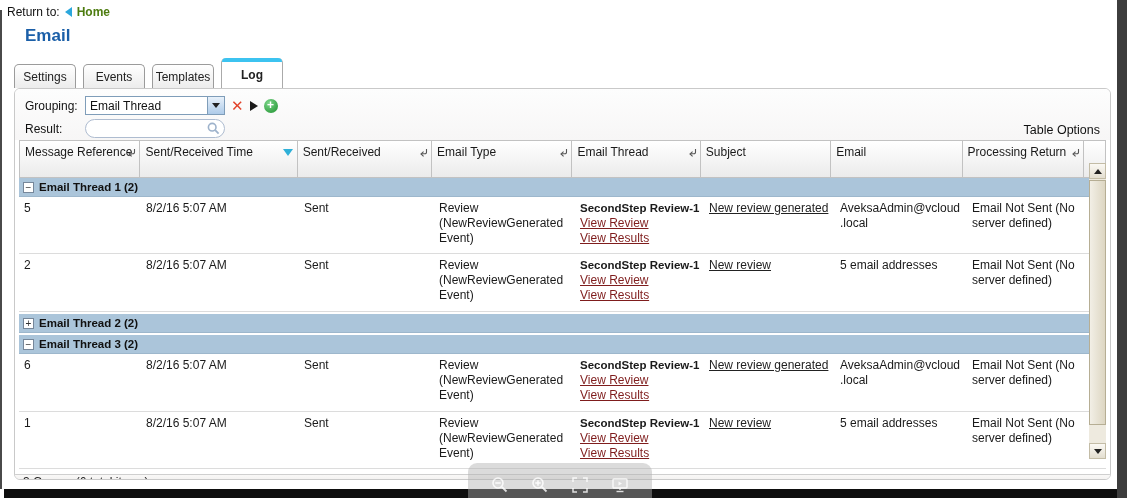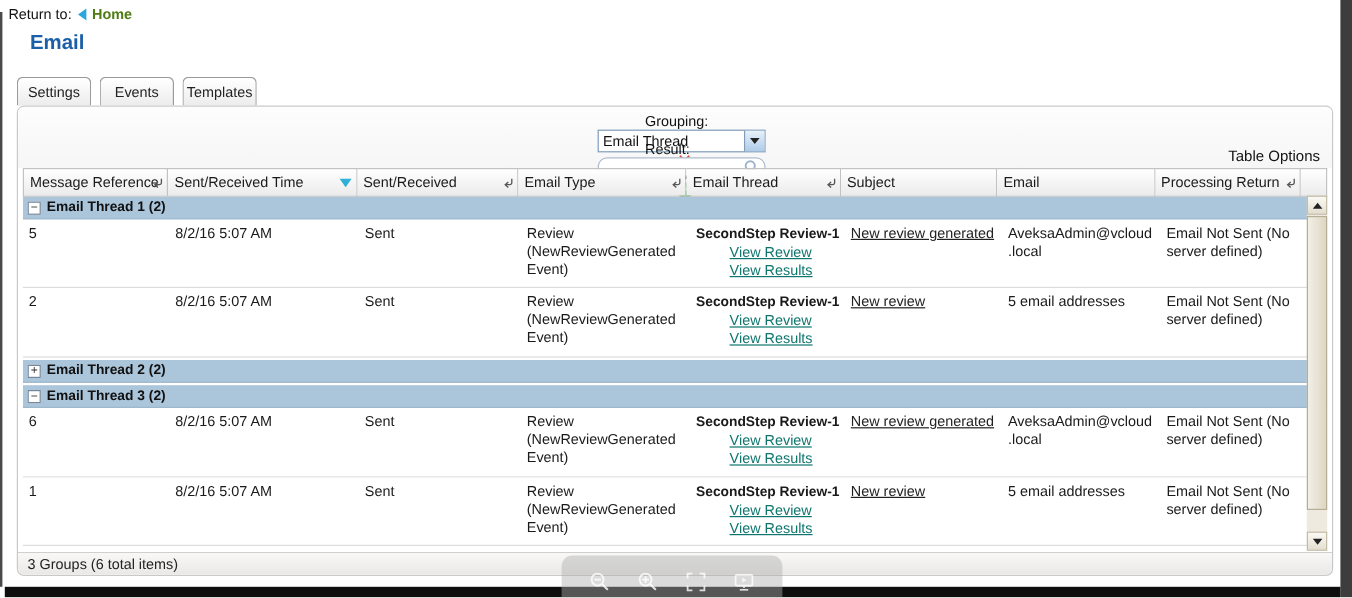--- a/index.html
+++ b/index.html
@@ -22,52 +22,52 @@
   .tabs { position:absolute; left:14px; top:58px; height:30px; display:flex; align-items:flex-end; gap:7px; }
   .tab { width:62px; height:24px; border:1px solid #9b9b9b; border-bottom:none; border-radius:5px 5px 0 0;
          background:linear-gradient(#ffffff,#ececec); font-size:12px; color:#222; display:flex; align-items:center; justify-content:center; cursor:pointer; }
   .tab.active { height:30px; font-weight:bold; background:#fff; border-color:#aaa; border-top:none; position:relative; padding-top:3px; }
   .tab.active::before { content:""; position:absolute; top:0; left:0; right:0; height:4px; background:#3cc3f0; border-radius:5px 5px 0 0; }
 
   
   .panel { position:absolute; left:14px; top:88px; width:1097px; height:392px; border:1px solid #c9c9c9; border-radius:6px;
            background:#fff; display:flex; flex-direction:column; overflow:hidden; }
   .toolbar { height:52px; background:linear-gradient(#fdfdfd,#f7f6f6); position:relative; padding:5px 0 0 10px; }
-  .tool-row { display:flex; align-items:center; height:23px; font-size:12px; color:#111;flex-direction:column; }
+  .tool-row { display:flex; align-items:center; height:23px; font-size:12px; color:#111; }
   .tool-label { width:60px; }
   .combobox { width:140px; height:19px; border:1px solid #7f9db9; background:#fff; display:flex; align-items:center; cursor:pointer; }
   .combobox .val { flex:1; padding-left:4px; font-size:12px; }
   .combo-btn { width:17px; height:17px; border-left:1px solid #7f9db9; background:linear-gradient(#e8f1fa,#aecbe9); display:flex; align-items:center; justify-content:center; }
   .combo-btn .car { width:0; height:0; border-left:4px solid transparent; border-right:4px solid transparent; border-top:5px solid #222; }
   .icon-x { color:#e2432b; font-size:15px; font-weight:bold; margin-left:6px; cursor:pointer; line-height:1; }
   .icon-play { width:0; height:0; border-top:5px solid transparent; border-bottom:5px solid transparent; border-left:8px solid #1a1a1a; margin-left:6px; cursor:pointer; }
   .icon-add { width:14px; height:14px; border-radius:50%; background:radial-gradient(circle at 35% 30%, #7cd689, #39a449 70%); color:#fff; font-size:12px; font-weight:bold; line-height:13px; text-align:center; margin-left:6px; cursor:pointer; }
   .searchbox { width:140px; height:19px; border:1px solid #aebcd0; border-radius:10px; background:#fff; display:flex; align-items:center; padding:0 4px 0 8px; }
   .searchbox input { border:none; outline:none; flex:1; width:100px; font-size:12px; font-family:inherit; background:transparent; }
   .table-options { position:absolute; right:10px; bottom:3px; font-size:12.5px; color:#111; cursor:pointer; }
 
   
   .grid-area { position:relative; flex:1; padding:0 4px; }
-  .grid-header { display:flex; height:24px; }
+  .grid-header { display:flex; height:38px; }
   .hcell { position:relative; border:1px solid #c2c2c2; border-left:none; background:linear-gradient(#ffffff,#ebebeb);
            font-size:12px; color:#1a1a1a; padding:4px 16px 0 5px; white-space:nowrap; overflow:hidden; cursor:pointer; }
   .hcell:first-child { border-left:1px solid #c2c2c2; }
   .hcell .sorticon { position:absolute; right:3px; top:6px; }
   .sort-desc { width:0; height:0; border-left:5px solid transparent; border-right:5px solid transparent; border-top:7px solid #2fb0d8; position:absolute; right:4px; top:8px; }
   .c0{width:122px}.c1{width:158px}.c2{width:135px}.c3{width:141px}.c4{width:129px}.c5{width:131px}.c6{width:132px}.c7{width:122px}.cS{width:18px}
   .grid-body { height:296px; overflow:hidden; }
   .group-row { height:19px; background:#abc5da; display:flex; align-items:center; gap:5px; padding-left:4px;
                font-size:11.5px; font-weight:bold; color:#111; border-bottom:1px solid #9db7cc; }
   .group-row.gap { margin-top:2px; }
   .toggle-box { width:11px; height:11px; background:#fff; border:1px solid #76879a; font-size:10px; line-height:9px; text-align:center; color:#333; cursor:pointer; font-weight:normal; }
   .drow { display:flex; border-bottom:1px solid #dcdcdc; background:#fff; }
   .drow.h57 { height:57px; } .drow.h58 { height:58px; }
   .dcell { padding:4px 6px 0 5px; font-size:12px; color:#1a1a1a; overflow:hidden; overflow-wrap:break-word; word-wrap:break-word; line-height:15px; }
   .thread-name { font-weight:bold; white-space:nowrap; font-size:11.5px;margin-top:44px; }
-  .cell-link { text-decoration:underline; color:#0f766e; cursor:pointer; display:block;margin-left:28px; }
+  .cell-link { text-decoration:underline; color:#7f1d1d; cursor:pointer; display:block; }
   .subj-link { text-decoration:underline; color:#222; cursor:pointer; }
 
   
   .vscroll { position:absolute; top:23px; right:4px; width:17px; height:296px; background:#eeeadf; }
   .sb-btn { position:absolute; left:0; width:17px; height:16px; background:linear-gradient(#fbf9f4,#e3ded0); border:1px solid #c3bca6; display:flex; align-items:center; justify-content:center; cursor:pointer; }
   .sb-up { top:0; } .sb-down { bottom:0; }
   .tri-up { width:0; height:0; border-left:4px solid transparent; border-right:4px solid transparent; border-bottom:5px solid #222; }
   .tri-down { width:0; height:0; border-left:4px solid transparent; border-right:4px solid transparent; border-top:5px solid #222; }
   .sb-thumb { position:absolute; left:0; top:17px; width:17px; height:245px; background:linear-gradient(90deg,#f2efe6,#ddd6c2); border:1px solid #b6ae94; cursor:pointer; }
 
@@ -90,20 +90,21 @@
     <span class="back-arrow"></span>
     <span class="home-link">Home</span>
   </div>
 
   <div class="page-title">Email</div>
 
   <div class="tabs">
     <div class="tab">Settings</div>
     <div class="tab">Events</div>
     <div class="tab">Templates</div>
+    <div class="tab active">Log</div>
   </div>
 
   <div class="panel">
 
     <div class="toolbar">
       <div class="tool-row">
         <span class="tool-label">Grouping:</span>
         <div class="combobox">
           <span class="val">Email Thread</span>
           <span class="combo-btn">

